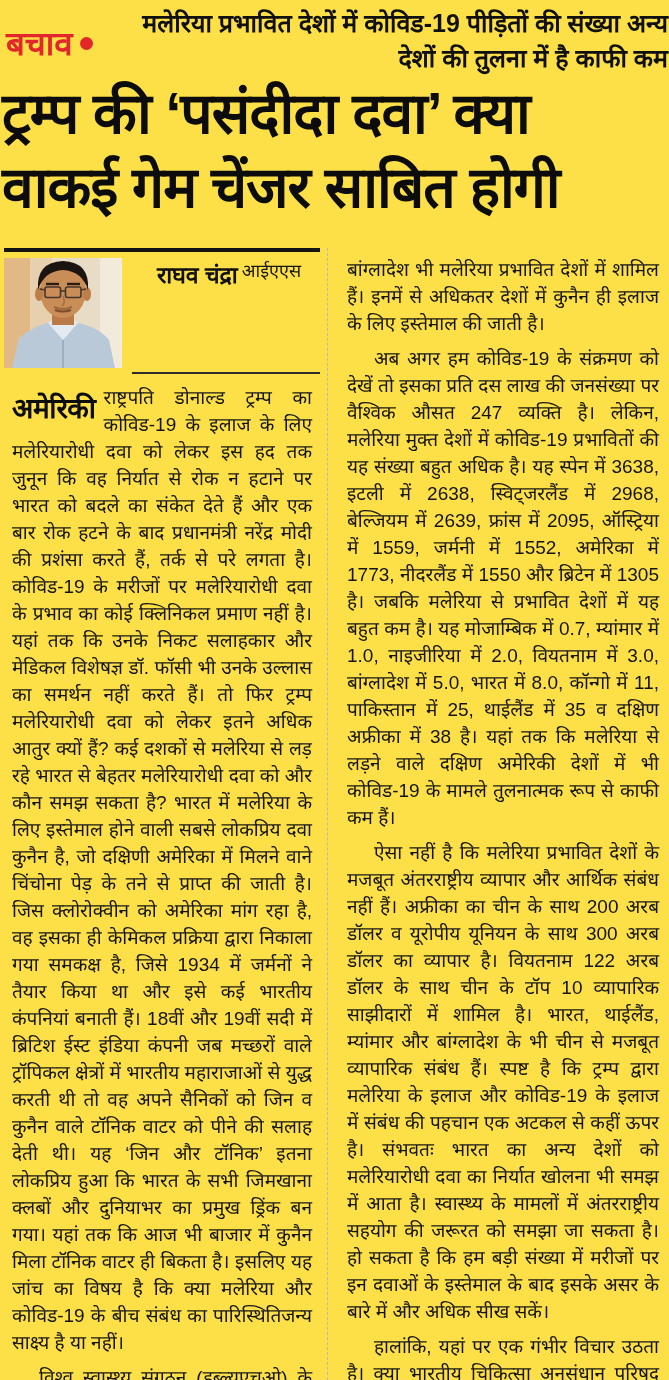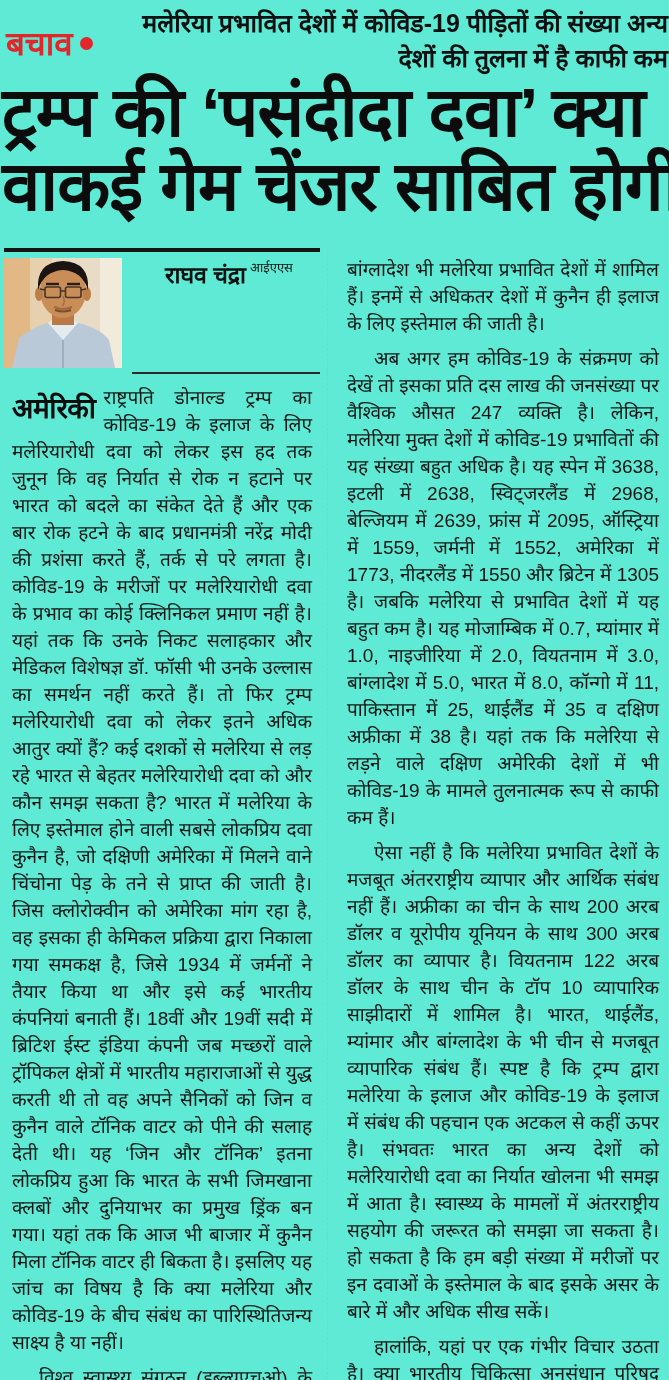--- a/index.html
+++ b/index.html
@@ -1,38 +1,38 @@
 <!DOCTYPE html>
 <html><head>
 <meta charset="utf-8">
 <style>
   html,body{margin:0;padding:0;background:#fff;}
   .page{
-    position:relative;width:669px;height:1380px;background:#5eead4;
+    position:relative;width:669px;height:1380px;background:#fde047;
     overflow:hidden;font-family:"Liberation Sans","DejaVu Sans",sans-serif;
     color:#161616;
   }
   
   .header{position:absolute;top:0;left:0;width:669px;height:248px;}
   .kicker{
     position:absolute;left:6px;top:20px;font-size:33px;font-weight:bold;
     color:#e2262b;letter-spacing:0;white-space:nowrap;
   }
   .kicker-bullet{
     display:inline-block;width:13px;height:13px;border-radius:50%;
     background:#e2262b;margin-left:7px;vertical-align:middle;margin-top:-6px;
   }
   .standfirst{
     position:absolute;left:140px;top:6px;width:528px;
     font-size:25px;font-weight:bold;line-height:35px;color:#101010;
     text-align:right;
   }
   .headline{
     position:absolute;left:2px;top:76px;width:667px;
-    font-size:69px;font-weight:bold;line-height:74px;color:#0c0c0c;
+    font-size:57px;font-weight:bold;line-height:74px;color:#0c0c0c;
     letter-spacing:-1px;
   }
   .headline .hl-line{white-space:nowrap;}
   
   .columns{
     position:absolute;top:248px;left:0;right:0;bottom:0;
     display:flex;align-items:stretch;padding:0 2px 0 4px;box-sizing:border-box;
   }
   .col-left{width:316px;flex:none;}
   .col-right{
@@ -42,21 +42,21 @@
   .author-block{
     border-top:4px solid #141414;padding-top:6px;display:flex;gap:10px;
     margin-bottom:10px;height:116px;
   }
   .author-photo{width:118px;height:110px;flex:none;display:block;}
   .author-info{
     flex:1;border-bottom:2px solid #2c2c2c;display:flex;
     justify-content:center;gap:4px;padding-left:6px;
   }
   .author-name{font-size:23px;font-weight:bold;color:#101010;}
-  .author-role{font-size:13px;}
+  .author-role{font-size:18px;}
   .author-title{font-size:18px;}
   
   .body-para{
     margin:8px;font-size:19px;line-height:27px;text-align:justify;color:#141414;
   }
   .body-para.indent{text-indent:27px;}
   .lead-word{
     float:left;font-size:28px;line-height:50px;font-weight:bold;color:#0d0d0d;
     padding-right:8px;letter-spacing:-0.5px;
   }

